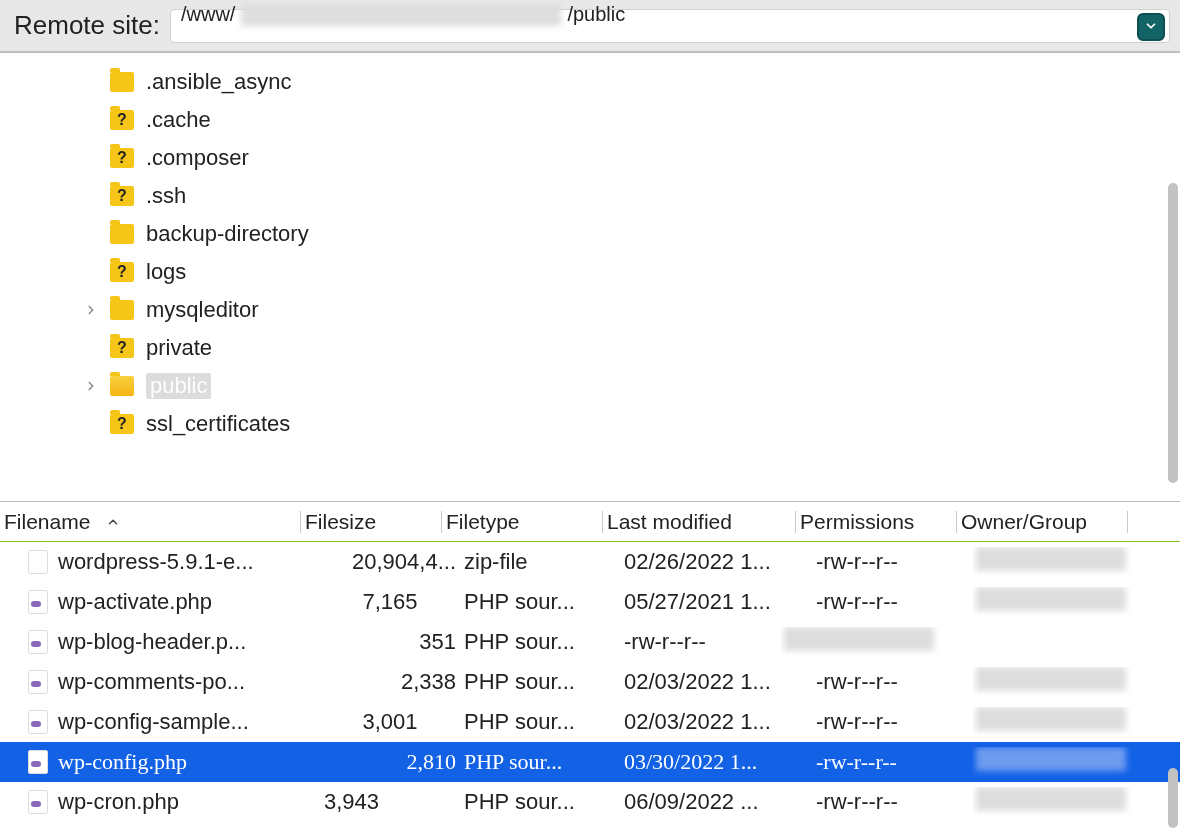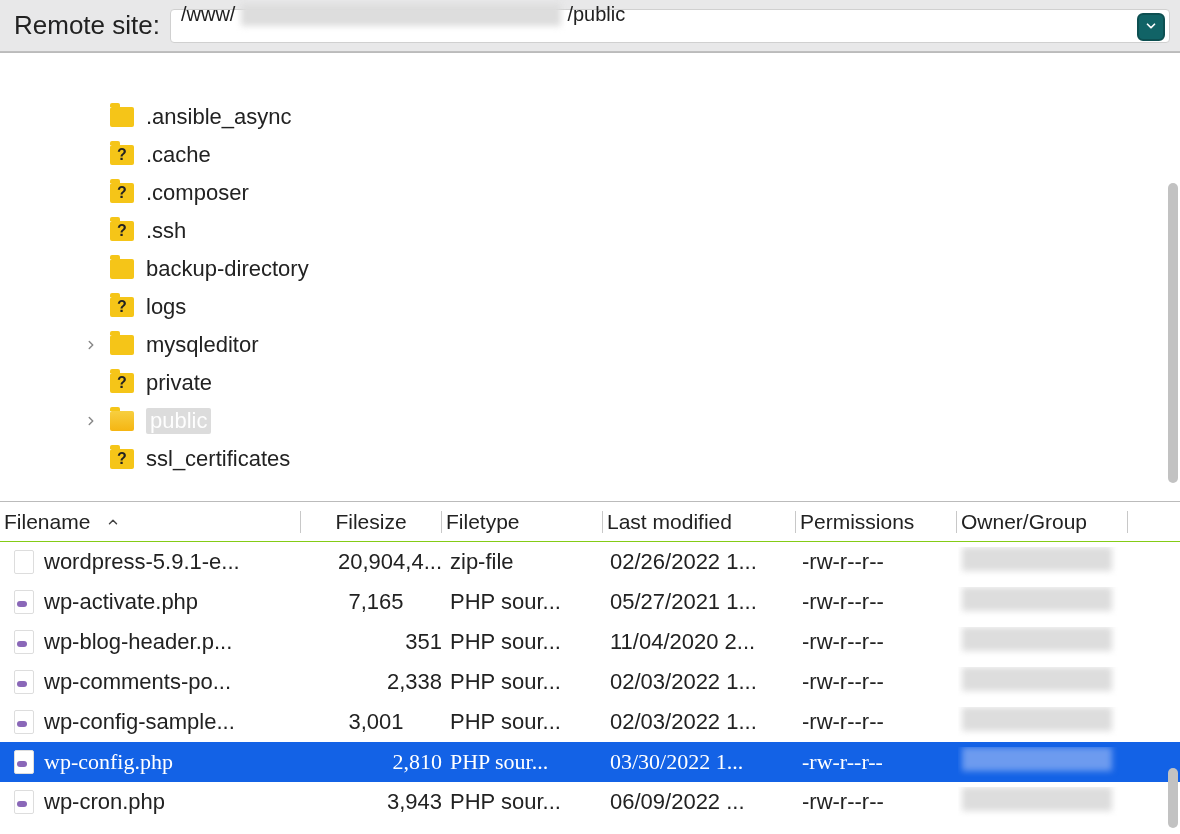--- a/index.html
+++ b/index.html
@@ -10,21 +10,21 @@
 .addr-label { font-size: 26px; color: #222; }
 .addr-input-wrap { flex: 1; position: relative; background: #fff; border: 1px solid #d0d0d0; border-radius: 4px; height: 34px; display: flex; align-items: flex-end; padding: 0 44px 16px 10px; }
 .addr-input { flex: 1; border: 0; outline: 0; font-size: 22px; font-family: inherit; background: transparent; color: #222; }
 .addr-obscured { display: inline-block; width: 320px; height: 22px; background: #ddd; filter: blur(3px); margin: 0 6px; }
 .addr-drop-btn { position: absolute; right: 4px; top: 3px; width: 28px; height: 28px; border-radius: 6px; background: #116366; display: flex; align-items: center; justify-content: center; cursor: pointer; border: 2px solid #0d4f51; }
 .addr-drop-btn svg { width: 14px; height: 14px; }
 
 
 .panes { position: absolute; top: 52px; left: 0; right: 0; bottom: 0; display: flex; flex-direction: column; }
 .tree-pane { position: relative; height: 450px; border-top: 1px solid #bbb; border-bottom: 1px solid #bbb; background: #fff; overflow: hidden; }
-.tree-inner { padding: 10px 0 10px 0; margin-top: 35px; }
+.tree-inner { padding: 10px 0 10px 0; }
 .tree-row { display: flex; align-items: center; height: 38px; padding-left: 112px; gap: 12px; font-size: 22px; cursor: default; }
 .twisty { position: absolute; left: 114px; width: 18px; height: 18px; display: flex; align-items: center; justify-content: center; color: #888; }
 .tree-row .twisty { position: static; margin-left: -30px; margin-right: -2px; }
 .tree-row .twisty svg { width: 14px; height: 14px; }
 .folder-ico { width: 24px; height: 20px; background: #f5c518; border-radius: 2px 2px 2px 2px; position: relative; flex-shrink: 0; }
 .folder-ico::before { content: ""; position: absolute; top: -4px; left: 0; width: 10px; height: 4px; background: #f5c518; border-radius: 2px 2px 0 0; }
 .folder-open { background: linear-gradient(#f7cf40,#f5b512); }
 .folder-q::after { content: "?"; position: absolute; top: 0; left: 0; right: 0; bottom: 0; font-weight: 900; font-size: 16px; color: #222; display: flex; align-items: center; justify-content: center; }
 .tree-label { white-space: nowrap; }
 .tree-sel .tree-label { background: #dcdcdc; color: #fff; padding: 0 4px; border-radius: 2px; }
@@ -32,21 +32,21 @@
 .tree-sel .folder-ico { }
 .tree-scrollbar { position: absolute; right: 0; top: 0; bottom: 0; width: 18px; background: transparent; }
 .tree-thumb { position: absolute; right: 2px; top: 130px; width: 10px; height: 300px; background: #c2c2c2; border-radius: 6px; }
 
 
 .files-pane { flex: 1; background: #fff; position: relative; overflow: hidden; }
 .files-header { display: flex; align-items: center; height: 40px; border-bottom: 1px solid #84cc16; font-size: 21px; color: #222; }
 .fh-cell { padding: 0 4px; display: flex; align-items: center; overflow: hidden; white-space: nowrap; }
 .fh-sep { width: 1px; height: 22px; background: #c8c8c8; }
 .files-body { }
-.files-row { display: flex; align-items: center; height: 40px; font-size: 22px; padding-left: 6px; }
+.files-row { display: flex; align-items: center; height: 40px; font-size: 22px; padding-left: 20px; }
 .files-row.sel { background: #1362e6; color: #fff; font-family: Liberation Serif, serif; }
 .fc { padding: 0 4px; overflow: hidden; white-space: nowrap; text-overflow: ellipsis; }
 .col-name  { width: 300px; display: flex; align-items: center; gap: 10px; }
 .col-size  { width: 140px; text-align: right; }
 .col-type  { width: 160px; }
 .col-mod   { width: 192px; }
 .col-perm  { width: 160px; }
 .col-owner { width: 170px; }
 .file-ico { width: 20px; height: 24px; border: 1px solid #ddd; border-radius: 2px; background: #fff; position: relative; flex-shrink: 0; margin-left: 4px; }
 .file-ico.php::after { content: ""; position: absolute; left: 2px; top: 10px; width: 10px; height: 6px; border-radius: 3px; background: #8a67b8; }
@@ -149,21 +149,21 @@
     <div class="files-header">
       <div class="fh-cell col-name">
         <span>Filename</span>
         <span class="sort-caret">
           <svg viewBox="0 0 24 24">
               <path d="M6 15l6-6 6 6" fill="none" stroke="#444" stroke-width="2.5" stroke-linecap="round" stroke-linejoin="round"></path>
             </svg>
         </span>
       </div>
       <div class="fh-sep"></div>
-      <div class="fh-cell col-size" style="justify-content:center;">
+      <div class="fh-cell col-size" style="justify-content:flex-start;">
           <span>Filesize</span>
         </div>
       <div class="fh-sep"></div>
       <div class="fh-cell col-type">
           <span>Filetype</span>
         </div>
       <div class="fh-sep"></div>
       <div class="fh-cell col-mod">
           <span>Last modified</span>
         </div>
@@ -200,21 +200,20 @@
     <div class="fc col-perm">-rw-r--r--</div>
     <div class="fc col-owner"><span class="owner-blur"></span></div>
   </div>
         <div class="files-row ">
     <div class="fc col-name">
       <span class="file-ico php"></span>
       <span>wp-blog-header.p...</span>
     </div>
     <div class="fc col-size" style="text-align:right;">351</div>
     <div class="fc col-type">PHP sour...</div>
-    <div class="fc col-mod">11/04/2020 2...</div>
     <div class="fc col-perm">-rw-r--r--</div>
     <div class="fc col-owner"><span class="owner-blur"></span></div>
   </div>
         <div class="files-row ">
     <div class="fc col-name">
       <span class="file-ico php"></span>
       <span>wp-comments-po...</span>
     </div>
     <div class="fc col-size" style="text-align:right;">2,338</div>
     <div class="fc col-type">PHP sour...</div>
@@ -242,21 +241,21 @@
     <div class="fc col-type">PHP sour...</div>
     <div class="fc col-mod">03/30/2022 1...</div>
     <div class="fc col-perm">-rw-r--r--</div>
     <div class="fc col-owner"><span class="owner-blur"></span></div>
   </div>
         <div class="files-row ">
     <div class="fc col-name">
       <span class="file-ico php"></span>
       <span>wp-cron.php</span>
     </div>
-    <div class="fc col-size" style="text-align:right;">3,943</div>
+    <div class="fc col-size" style="text-align:left;">3,943</div>
     <div class="fc col-type">PHP sour...</div>
     <div class="fc col-mod">06/09/2022 ...</div>
     <div class="fc col-perm">-rw-r--r--</div>
     <div class="fc col-owner"><span class="owner-blur"></span></div>
   </div>
       </div>
     <div class="files-scrollbar">
       <div class="files-thumb"></div>
     </div>
   </div>

